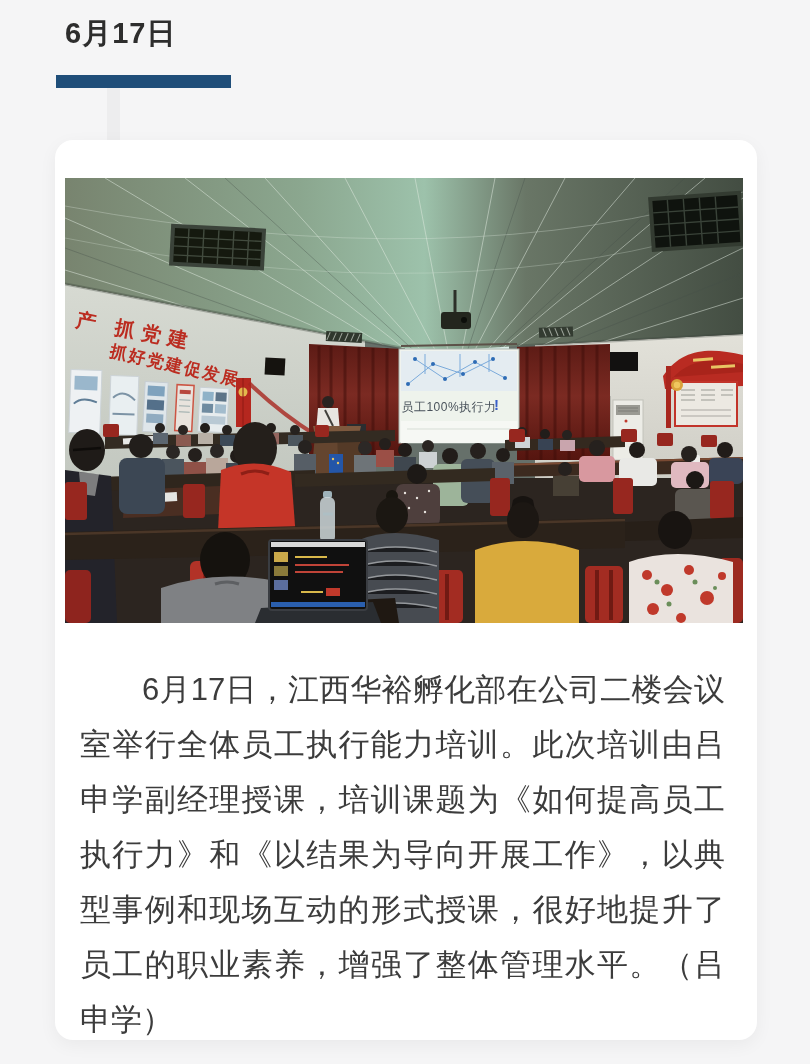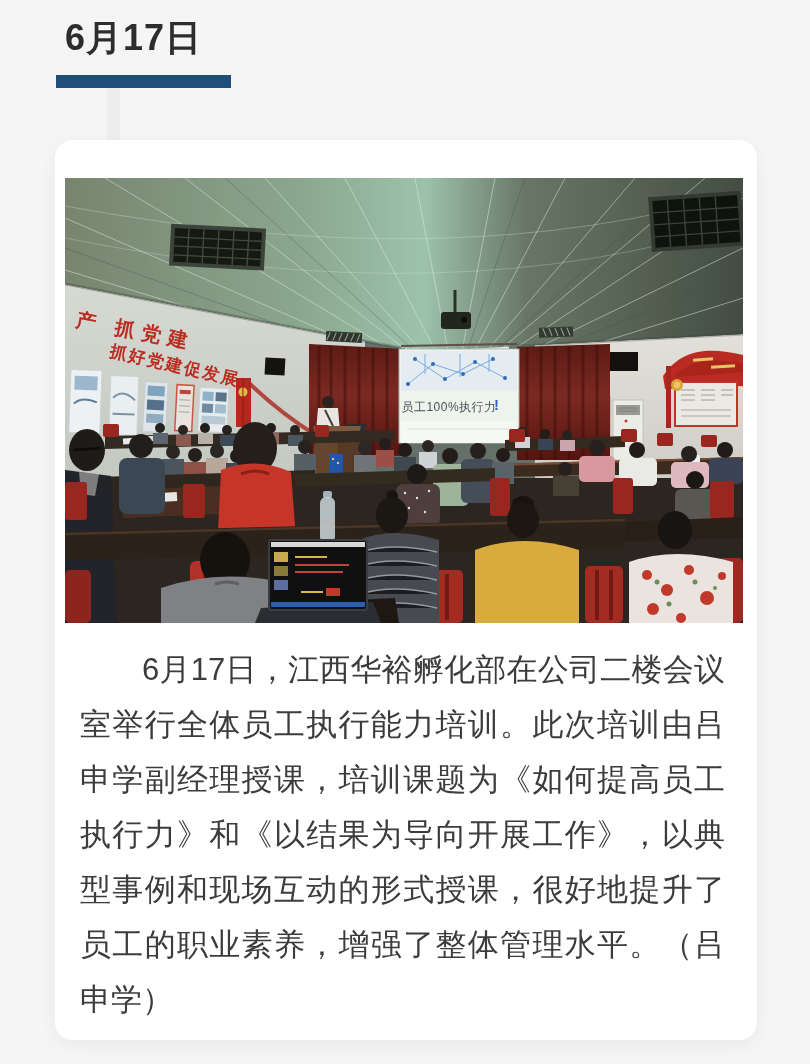--- a/index.html
+++ b/index.html
@@ -3,42 +3,42 @@
 <meta charset="utf-8">
 <style>
   html,body{margin:0;padding:0;}
   body{
     width:810px;height:1064px;position:relative;overflow:hidden;
     background:#f5f5f6;
     font-family:"Liberation Sans","DejaVu Sans",sans-serif;
   }
   .date-title{
     position:absolute;left:65px;top:14px;margin:0;
-    font-size:36px;font-weight:600;letter-spacing:1px;color:#2d2d2d;
+    font-size:29px;font-weight:600;letter-spacing:1px;color:#2d2d2d;
   }
   .connector{
     position:absolute;left:107px;top:84px;width:13px;height:58px;
     background:#ededee;
   }
   .accent-bar{
     position:absolute;left:56px;top:75px;width:175px;height:13px;
     background:#1f4e79;
   }
   .card{
     position:absolute;left:55px;top:140px;width:702px;height:900px;
     background:#ffffff;border-radius:18px;
     box-shadow:0 5px 18px rgba(0,0,0,0.05);
   }
   .photo{
     position:absolute;left:10px;top:38px;width:678px;height:445px;margin:0;
     overflow:hidden;background:#2c2620;
   }
   .photo svg{display:block;}
   .body-text{
-    position:absolute;left:25px;top:502px;width:645px;margin:0;
+    position:absolute;left:25px;top:522px;width:645px;margin:0;
     font-size:31px;line-height:55px;color:#3c3c3c;
     text-align:justify;text-indent:2em;letter-spacing:0;
   }
   svg text{font-family:"Liberation Sans","DejaVu Sans",sans-serif;}
 </style>
 </head>
 <body>
 
 <div>
 

